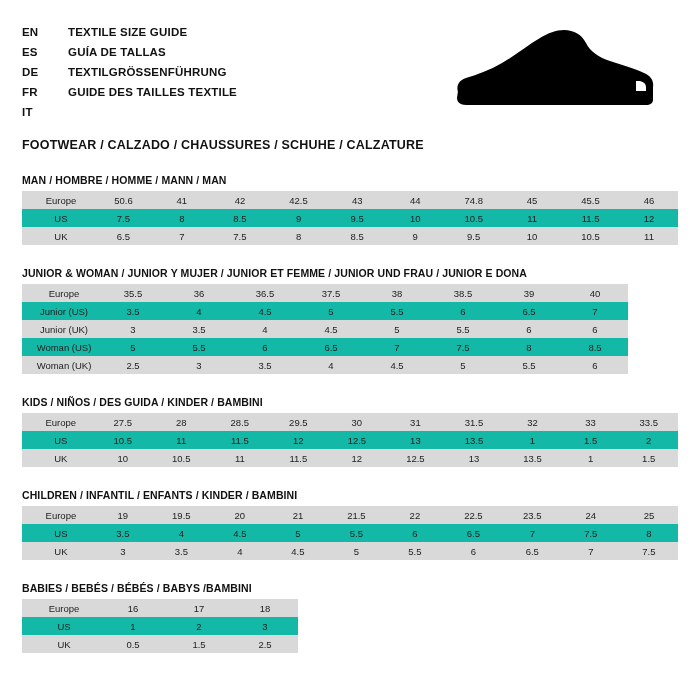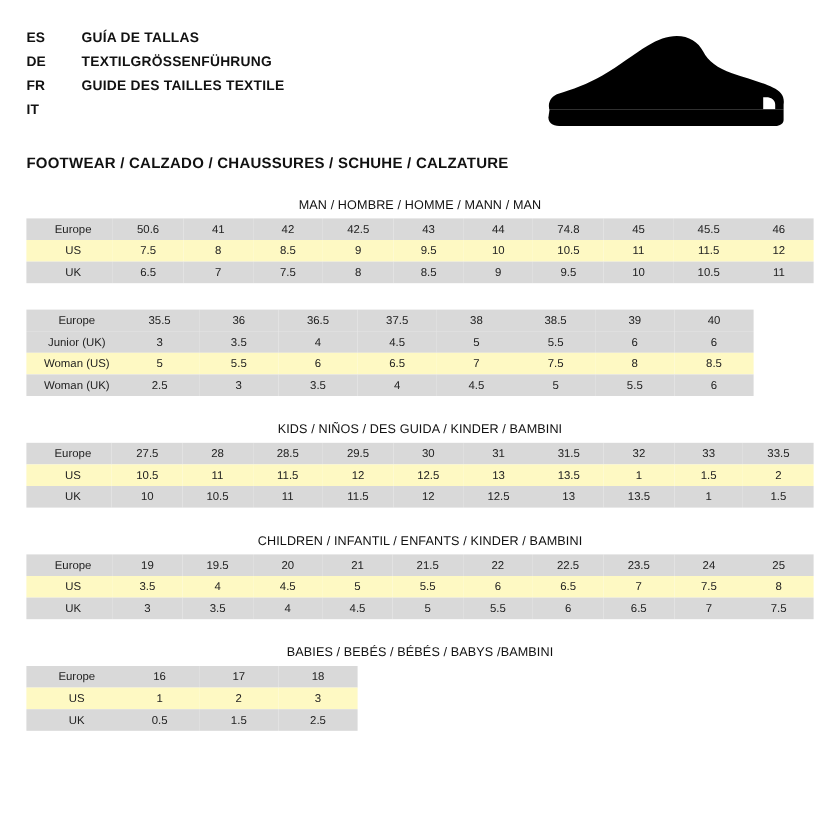--- a/index.html
+++ b/index.html
@@ -63,26 +63,25 @@
     letter-spacing: 0.2px;
     color: #111;
   }
 
   
   .block {
     margin-top: 22px;
   }
   .block-title {
     font-size: 10.5px;
-    font-weight: normal;
+    font-weight: bold;
     letter-spacing: 0.1px;
     color: #111;
     margin-bottom: 5px;
     white-space: nowrap;
-    text-align: center;
   }
   table.size {
     border-collapse: collapse;
     table-layout: fixed;
   }
   table.size td {
     font-size: 9.5px;
     color: #222;
     height: 18px;
     padding: 0;
@@ -91,36 +90,40 @@
     white-space: nowrap;
   }
   table.size td.rowhead {
     text-align: center;
     padding-left: 6px;
   }
   tr.shaded td {
     background: #d9d9d9;
   }
   tr.plain td {
-    background: #fef9c3;
+    background: #14b8a6;
   }
 
   
   col.label-col { width: 78px; }
   col.val-col   { width: 66px; }
 
   .block-babies col.label-col { width: 78px; }
 </style>
 </head>
 <body>
 
 <div class="page">
 
   <div class="header">
     <div class="lang-list">
+        <div class="lang-row">
+          <span class="lang-code">EN</span>
+          <span class="lang-text">TEXTILE SIZE GUIDE</span>
+        </div>
         <div class="lang-row">
           <span class="lang-code">ES</span>
           <span class="lang-text">GUÍA DE TALLAS</span>
         </div>
         <div class="lang-row">
           <span class="lang-code">DE</span>
           <span class="lang-text">TEXTILGRÖSSENFÜHRUNG</span>
         </div>
         <div class="lang-row">
           <span class="lang-code">FR</span>
@@ -196,20 +199,21 @@
               <td>9</td>
               <td>9.5</td>
               <td>10</td>
               <td>10.5</td>
               <td>11</td>
             </tr>
           </tbody>
         </table>
       </div>
       <div class="block">
+        <div class="block-title">JUNIOR &amp; WOMAN / JUNIOR Y MUJER / JUNIOR ET FEMME / JUNIOR UND FRAU / JUNIOR E DONA</div>
         <table class="size">
           <colgroup>
             <col class="label-col">
             <col class="val-col">
             <col class="val-col">
             <col class="val-col">
             <col class="val-col">
             <col class="val-col">
             <col class="val-col">
             <col class="val-col">
@@ -219,20 +223,31 @@
             <tr class="shaded">
               <td class="rowhead">Europe</td>
               <td>35.5</td>
               <td>36</td>
               <td>36.5</td>
               <td>37.5</td>
               <td>38</td>
               <td>38.5</td>
               <td>39</td>
               <td>40</td>
+            </tr>
+            <tr class="plain">
+              <td class="rowhead">Junior (US)</td>
+              <td>3.5</td>
+              <td>4</td>
+              <td>4.5</td>
+              <td>5</td>
+              <td>5.5</td>
+              <td>6</td>
+              <td>6.5</td>
+              <td>7</td>
             </tr>
             <tr class="shaded">
               <td class="rowhead">Junior (UK)</td>
               <td>3</td>
               <td>3.5</td>
               <td>4</td>
               <td>4.5</td>
               <td>5</td>
               <td>5.5</td>
               <td>6</td>

